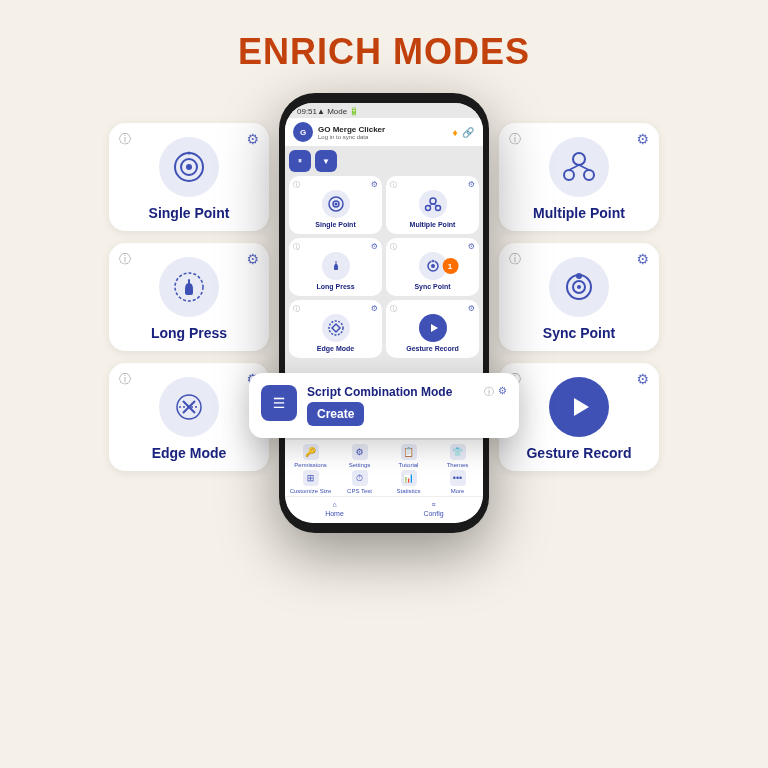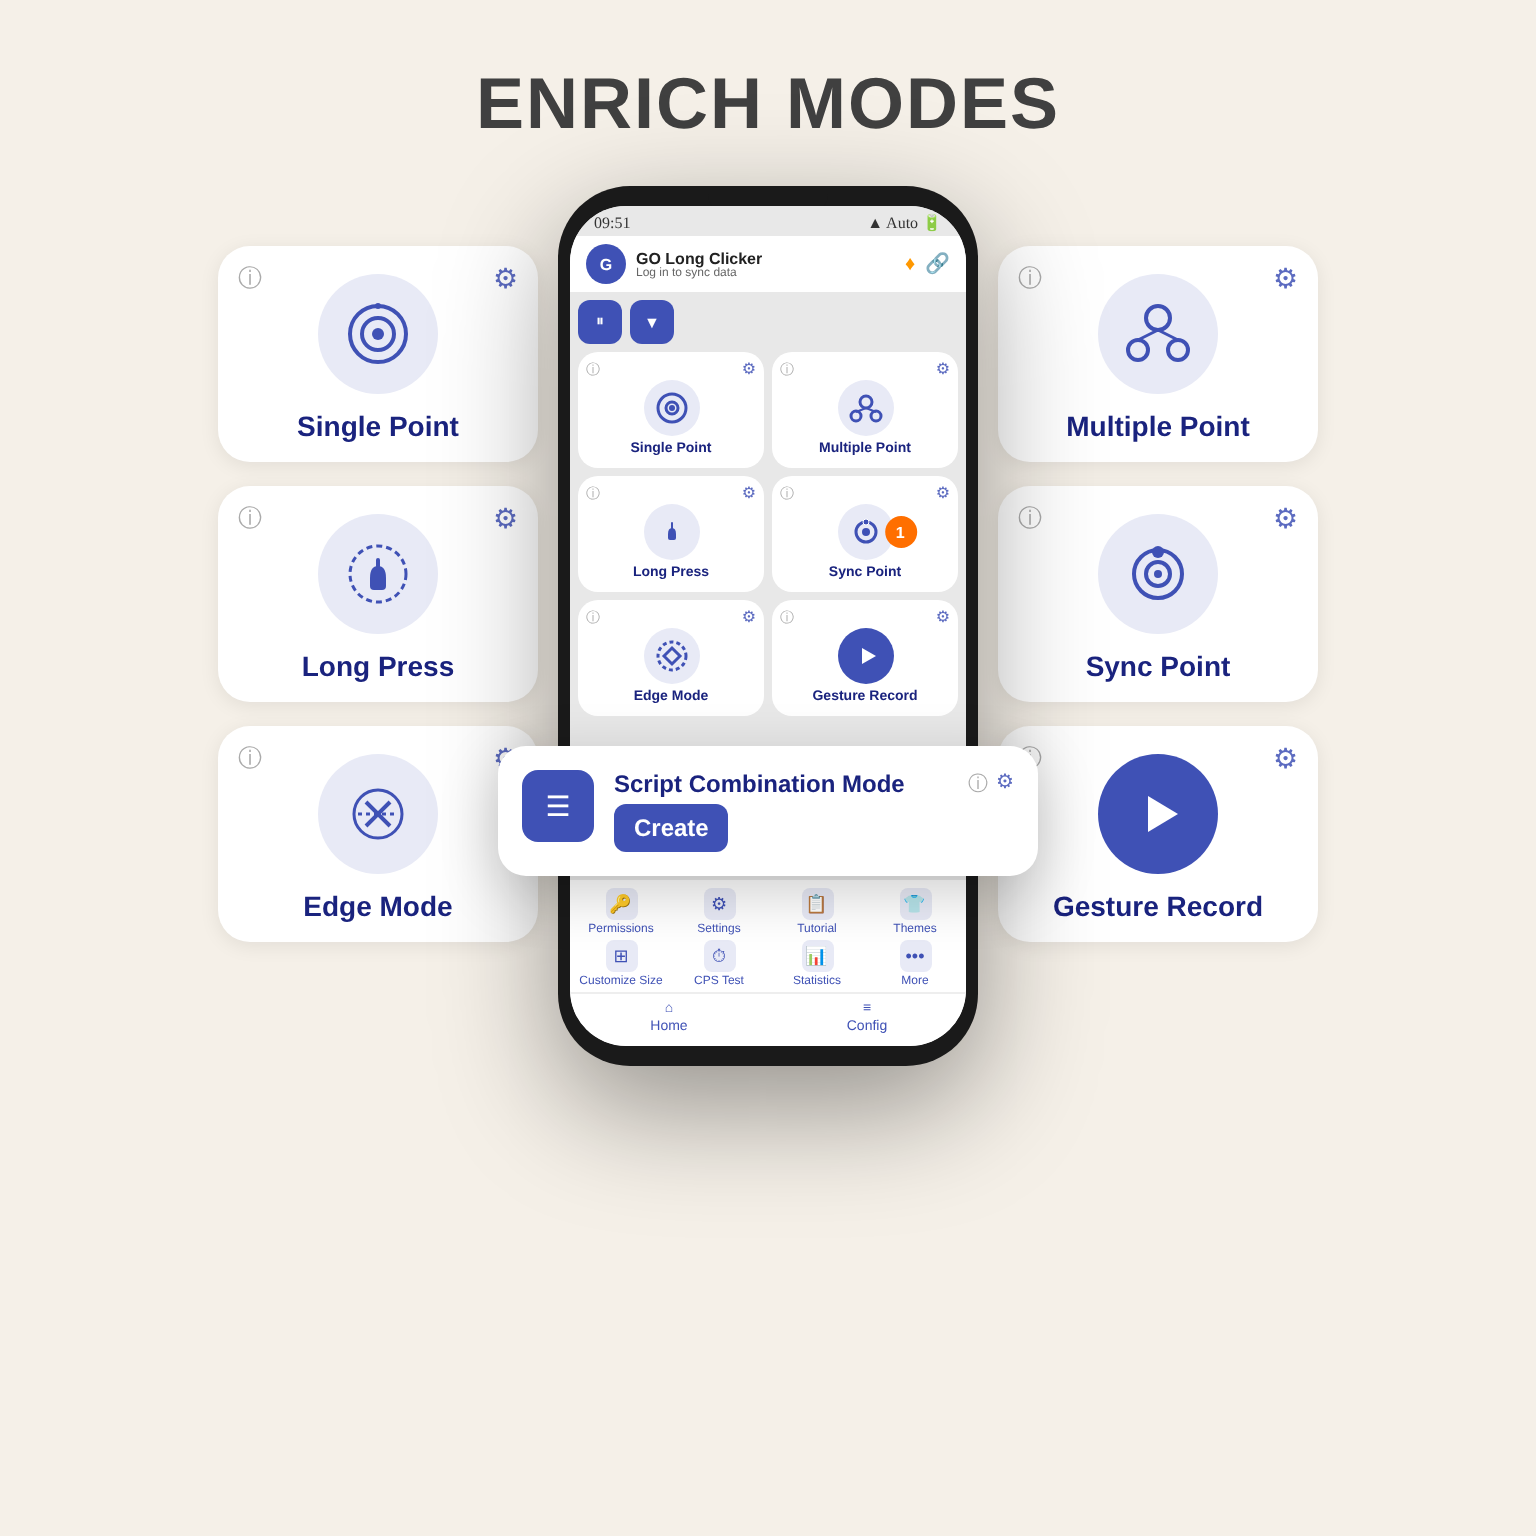--- a/index.html
+++ b/index.html
@@ -13,21 +13,21 @@
     }
 
     .page-title {
       text-align: center;
       padding-top: 30px;
       padding-bottom: 10px;
     }
     .page-title h1 {
       font-size: 36px;
       font-weight: 900;
-      color: #404040;
+      color: #c2410c;
       letter-spacing: 1px;
       line-height: 1.2;
     }
 
     .main-layout {
       display: flex;
       justify-content: center;
       align-items: flex-start;
       padding: 10px 10px 0;
       position: relative;
@@ -118,25 +118,24 @@
       border-radius: 28px;
       height: 100%;
       overflow: hidden;
       position: relative;
     }
 
     .phone-notch-area {
       background: #e8e8e8;
       display: flex;
       align-items: center;
-      justify-content: space-between;
+      justify-content: flex-start;
       padding: 4px 12px 2px;
       font-size: 8px;
       color: #333;
-      font-family: Liberation Serif, serif;
     }
 
     .phone-notch {
       width: 60px;
       height: 14px;
       background: #1a1a1a;
       border-radius: 0 0 10px 10px;
       position: absolute;
       top: 0;
       left: 50%;
@@ -492,27 +491,27 @@
 
   </div>
 
   <div class="phone-container">
     <div class="phone">
       <div class="phone-notch"></div>
       <div class="phone-screen">
 
         <div class="phone-notch-area">
           <span>09:51</span>
-          <span>▲ Auto 🔋</span>
+          <span>▲ Mode 🔋</span>
         </div>
 
         <div class="phone-app-header">
           <div class="app-logo">G</div>
           <div class="app-title-group">
-            <div class="app-name">GO Long Clicker</div>
+            <div class="app-name">GO Merge Clicker</div>
             <div class="app-subtitle">Log in to sync data</div>
           </div>
           <div class="header-icons">
             <span class="diamond-icon">♦</span>
             <span class="share-icon">🔗</span>
           </div>
         </div>
 
         <div class="phone-controls">
           <div class="pause-btn">⏸</div>

